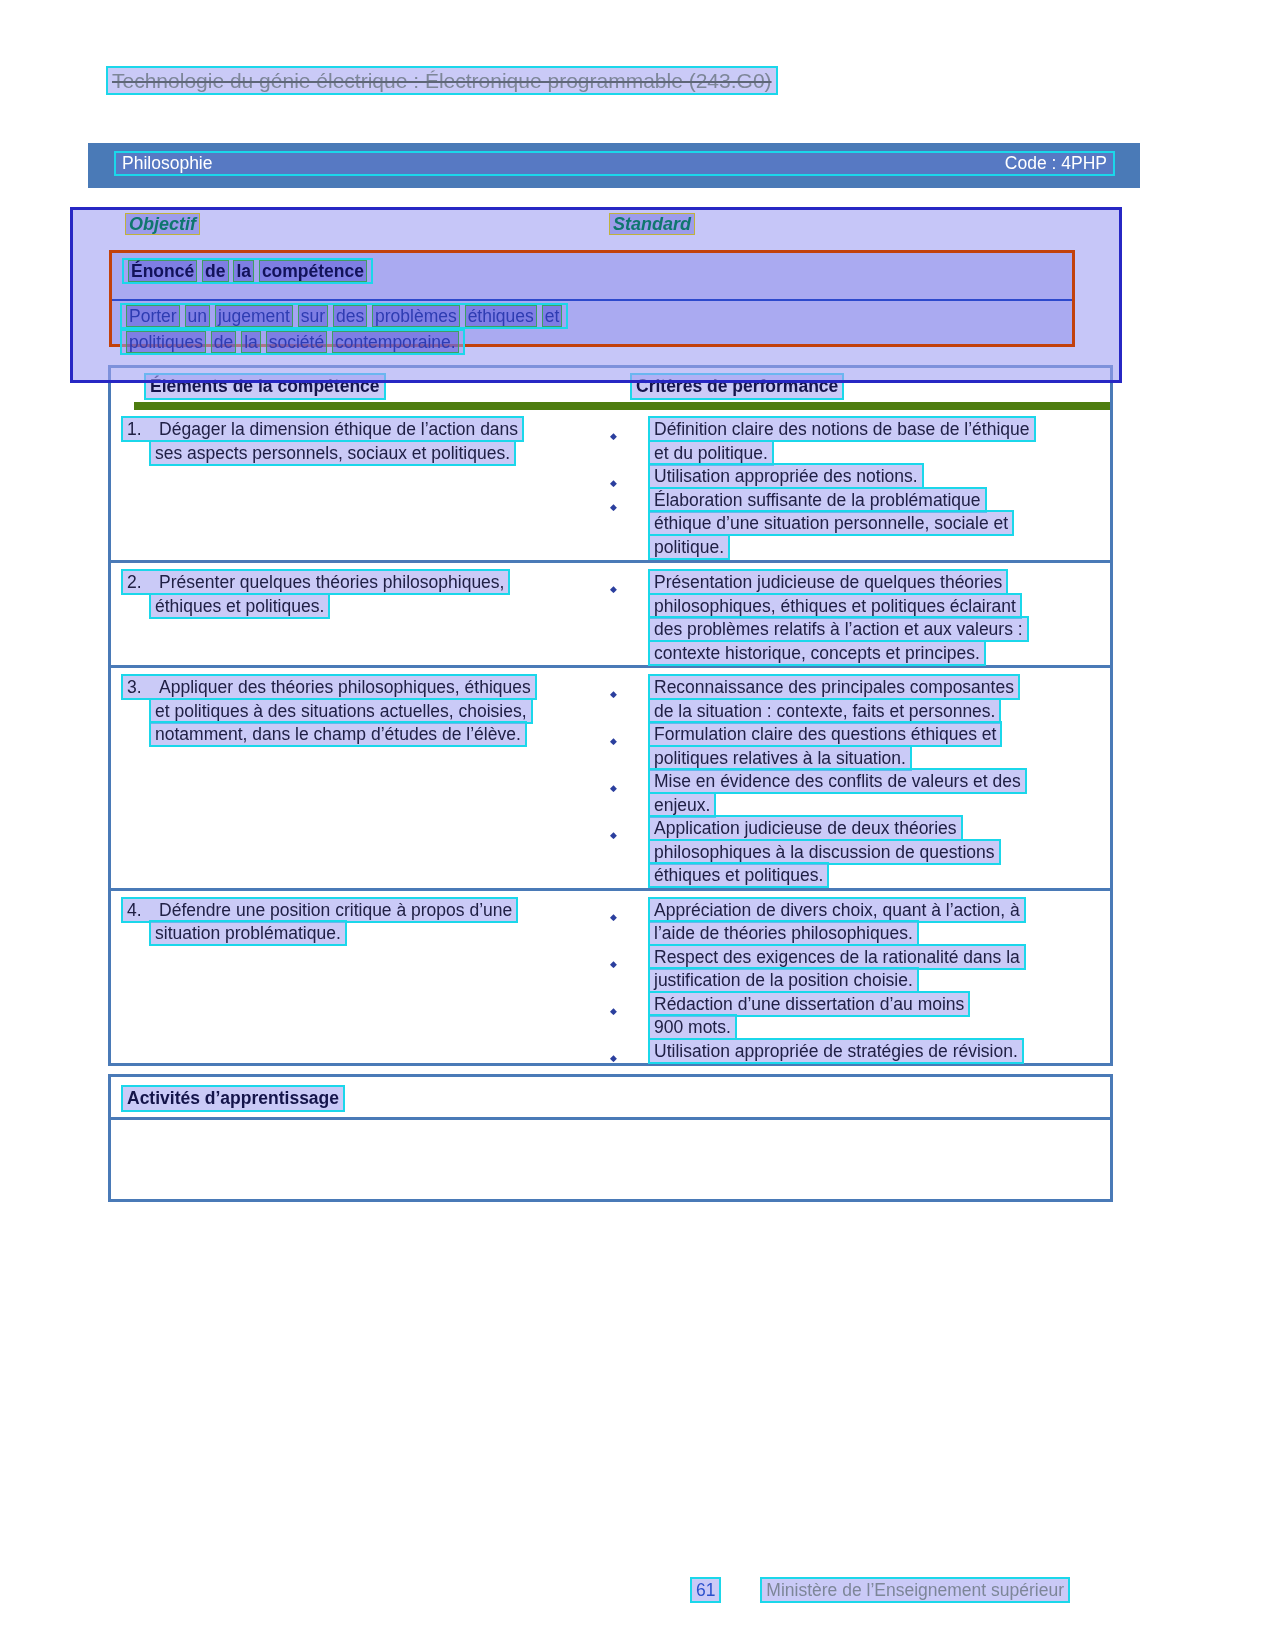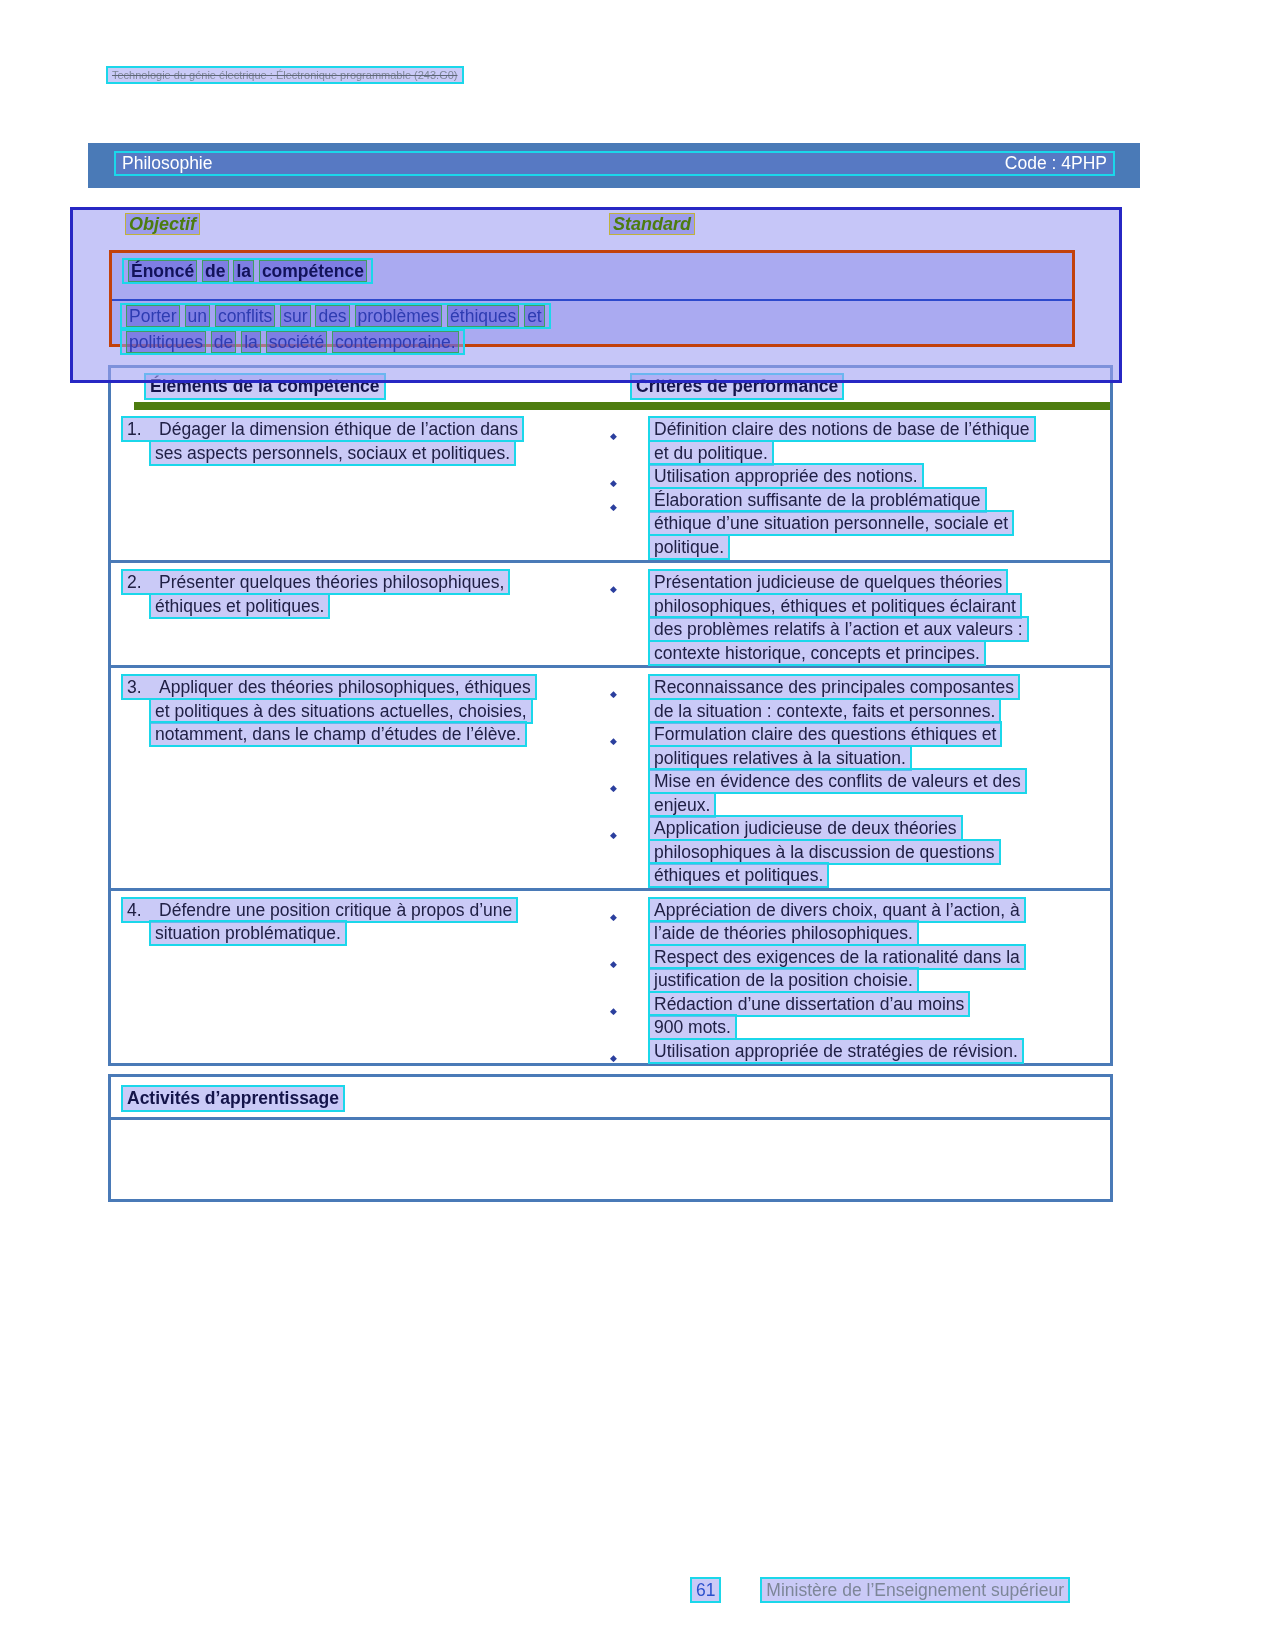--- a/index.html
+++ b/index.html
@@ -20,25 +20,25 @@
   .word {
     background:rgba(70,70,210,.40);
     border:1.4px solid #3da062;
     padding:0 2px;
   }
   .word-y {
     background:rgba(70,70,210,.33);
     border:1.6px solid #c1b23b;
     padding:0 3px;
     font-weight:bold; font-style:italic;
-    color:#4d7c0f;
+    color:#0f766e;
   }
 
   
-  .page-header { position:absolute; left:106px; top:69px; font-size:11px; color:#7d8698; }
+  .page-header { position:absolute; left:106px; top:69px; font-size:21px; color:#7d8698; }
   .page-header .hl { text-decoration:line-through; text-decoration-color:#5e6677; }
 
   
   .bluebar { position:absolute; left:88px; top:143px; width:1052px; height:45px; background:#4a7ab7; }
   .bar-hl { position:absolute; left:26px; top:8px; width:1001px; height:25px;
     border:2px solid #1bd7ea; background:rgba(120,120,225,.30);
     display:flex; justify-content:space-between; align-items:center;
     color:#ffffff; font-size:17.5px; padding:0 6px; box-sizing:border-box; }
 
   
@@ -109,21 +109,21 @@
   <div class="bigbox">
     <span class="obj"><span class="word-y">Objectif</span></span>
     <span class="std"><span class="word-y">Standard</span></span>
 
     <div class="redbox">
       <div class="enonce-title-row">
         <span class="hl"><span class="word">Énoncé</span> <span class="word">de</span> <span class="word">la</span> <span class="word">compétence</span></span>
       </div>
       <div class="enonce-sep"></div>
       <div class="enonce-body" id="enonce-body">
-          <div class="bline"><span class="hl"><span class="word">Porter</span> <span class="word">un</span> <span class="word">conflits</span> <span class="word">sur</span> <span class="word">des</span> <span class="word">problèmes</span> <span class="word">éthiques</span> <span class="word">et</span></span></div>
+          <div class="bline"><span class="hl"><span class="word">Porter</span> <span class="word">un</span> <span class="word">jugement</span> <span class="word">sur</span> <span class="word">des</span> <span class="word">problèmes</span> <span class="word">éthiques</span> <span class="word">et</span></span></div>
           <div class="bline"><span class="hl"><span class="word">politiques</span> <span class="word">de</span> <span class="word">la</span> <span class="word">société</span> <span class="word">contemporaine.</span></span></div>
         </div>
     </div>
   </div>
 
   <div class="ctable">
     <div class="thead">
       <span class="hl th1">Éléments de la compétence</span>
       <span class="hl th2">Critères de performance</span>
     </div>

